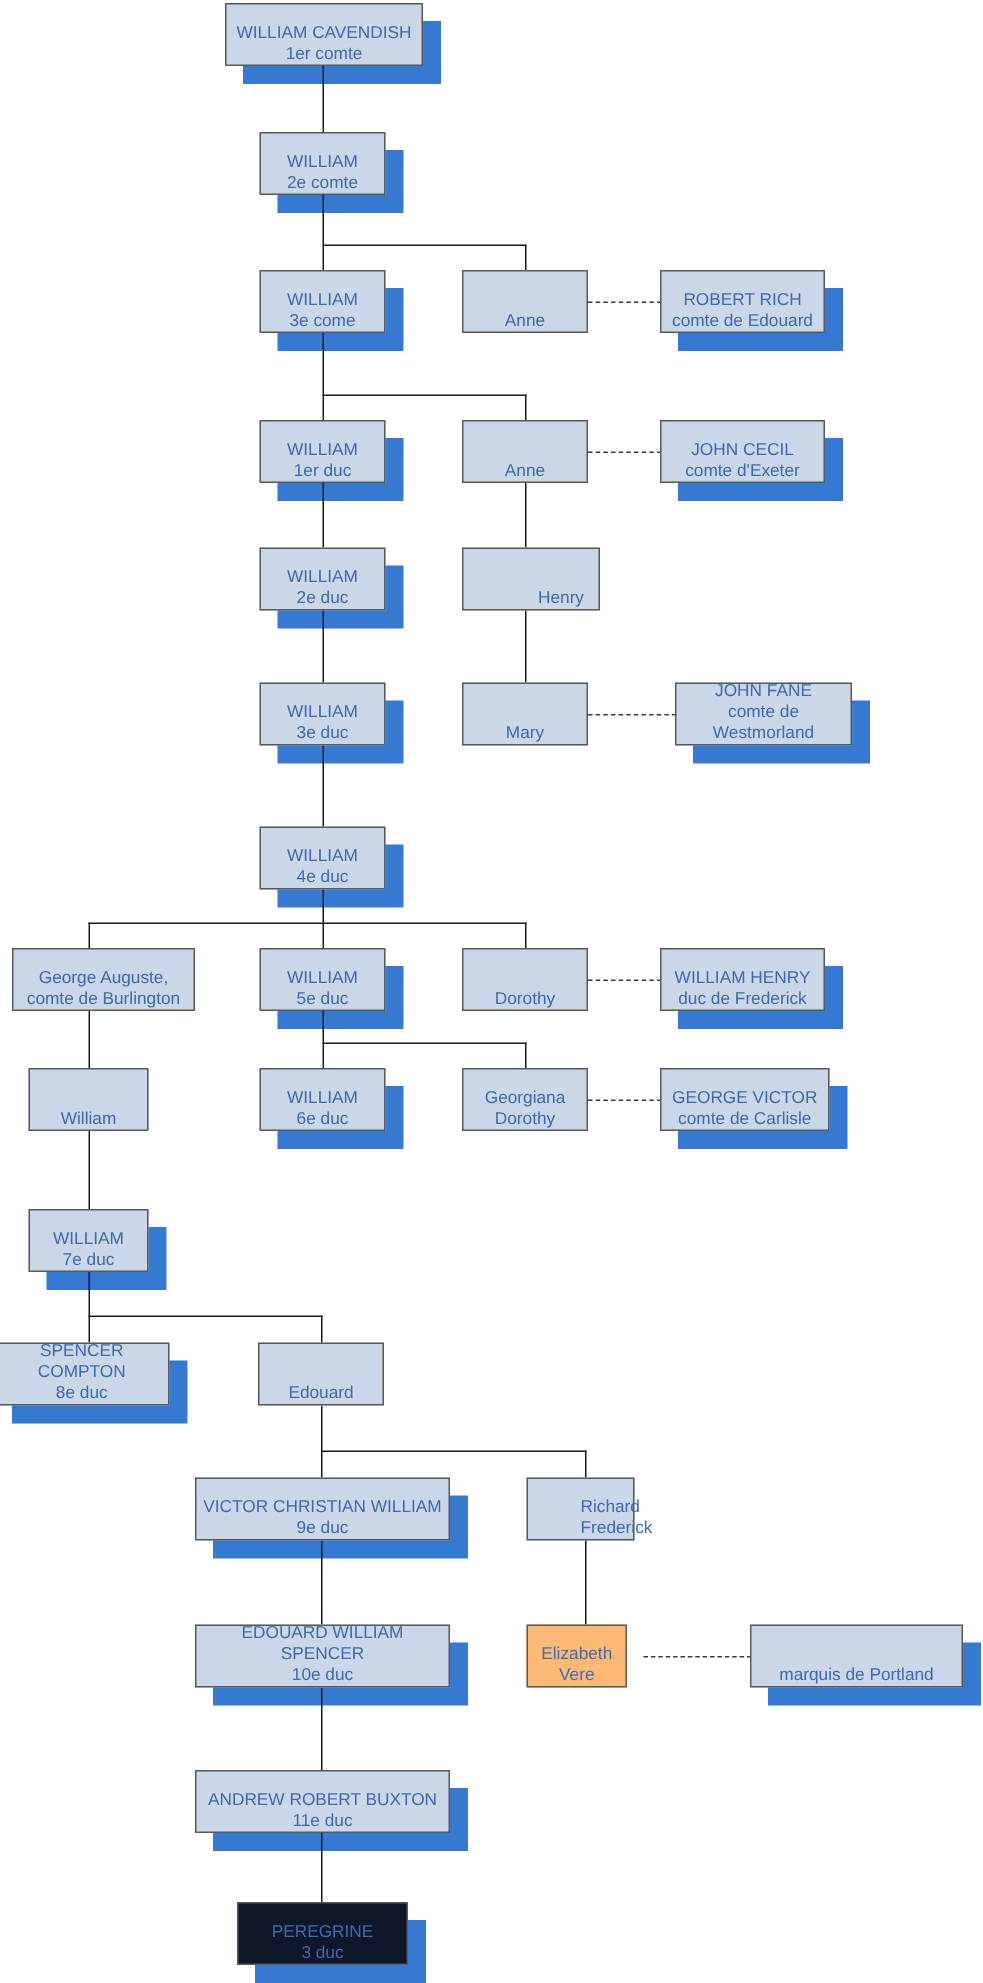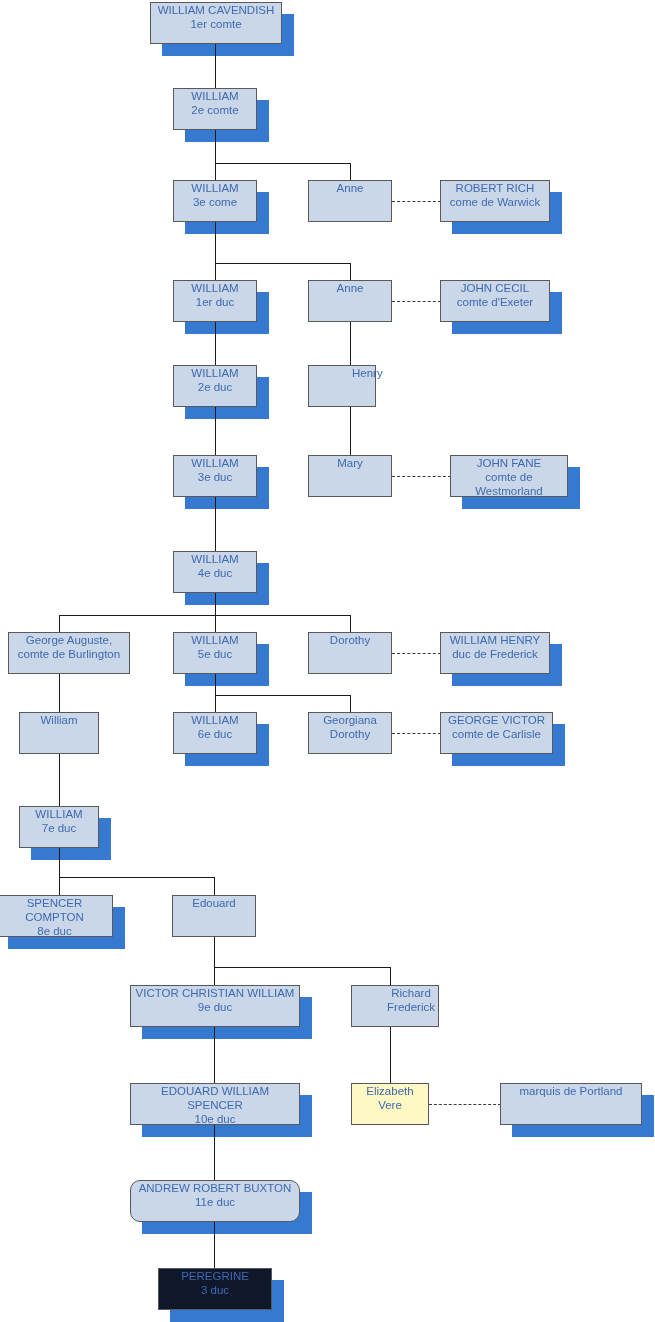--- a/index.html
+++ b/index.html
@@ -10,21 +10,21 @@
     font-family:"Liberation Sans", sans-serif;
     overflow:hidden;
   }
   .node{
     position:absolute;
     box-sizing:border-box;
     background:#c9d7e8;
     border:1.5px solid #595959;
     color:#3f69b0;
     display:flex;
-    align-items:flex-start;
+    align-items:flex-end;
     justify-content:center;
     text-align:center;
     line-height:1.22;
     font-size:11.5px;
     z-index:3;
   }
   .node .lines{display:block;width:100%;padding:0 3px;box-sizing:border-box;}
   .node .l1{display:block;}
   .node .l2{display:block;}
   .shadow{
@@ -128,21 +128,21 @@
         </span>
       </div>
       <div class="node" style="left: 308px; top: 180px; width: 84px; height: 42px; background: rgb(201, 215, 232); border-color: rgb(89, 89, 89); color: rgb(63, 105, 176);">
         <span class="lines">
           <span class="l1">Anne</span>
         </span>
       </div>
       <div class="node" style="left: 440px; top: 180px; width: 110px; height: 42px; background: rgb(201, 215, 232); border-color: rgb(89, 89, 89); color: rgb(63, 105, 176);">
         <span class="lines">
           <span class="l1">ROBERT RICH</span>
-          <span class="l2">come de Warwick</span>
+          <span class="l2">comte de Edouard</span>
         </span>
       </div>
       <div class="node" style="left: 173px; top: 280px; width: 84px; height: 42px; background: rgb(201, 215, 232); border-color: rgb(89, 89, 89); color: rgb(63, 105, 176);">
         <span class="lines">
           <span class="l1">WILLIAM</span>
           <span class="l2">1er duc</span>
         </span>
       </div>
       <div class="node" style="left: 308px; top: 280px; width: 84px; height: 42px; background: rgb(201, 215, 232); border-color: rgb(89, 89, 89); color: rgb(63, 105, 176);">
         <span class="lines">
@@ -154,21 +154,21 @@
           <span class="l1">JOHN CECIL</span>
           <span class="l2">comte d'Exeter</span>
         </span>
       </div>
       <div class="node" style="left: 173px; top: 365px; width: 84px; height: 42px; background: rgb(201, 215, 232); border-color: rgb(89, 89, 89); color: rgb(63, 105, 176);">
         <span class="lines">
           <span class="l1">WILLIAM</span>
           <span class="l2">2e duc</span>
         </span>
       </div>
-      <div class="node" style="left: 308px; top: 365px; width: 68px; height: 42px; background: rgb(201, 215, 232); border-color: rgb(89, 89, 89); color: rgb(63, 105, 176); padding-left: 40px;">
+      <div class="node" style="left: 308px; top: 365px; width: 92px; height: 42px; background: rgb(201, 215, 232); border-color: rgb(89, 89, 89); color: rgb(63, 105, 176); padding-left: 40px;">
         <span class="lines">
           <span class="l1">Henry</span>
         </span>
       </div>
       <div class="node" style="left: 173px; top: 455px; width: 84px; height: 42px; background: rgb(201, 215, 232); border-color: rgb(89, 89, 89); color: rgb(63, 105, 176);">
         <span class="lines">
           <span class="l1">WILLIAM</span>
           <span class="l2">3e duc</span>
         </span>
       </div>
@@ -251,43 +251,43 @@
         <span class="lines">
           <span class="l1">Edouard</span>
         </span>
       </div>
       <div class="node" style="left: 130px; top: 985px; width: 170px; height: 42px; background: rgb(201, 215, 232); border-color: rgb(89, 89, 89); color: rgb(63, 105, 176);">
         <span class="lines">
           <span class="l1">VICTOR CHRISTIAN WILLIAM</span>
           <span class="l2">9e duc</span>
         </span>
       </div>
-      <div class="node" style="left: 351px; top: 985px; width: 88px; height: 42px; background: rgb(201, 215, 232); border-color: rgb(89, 89, 89); color: rgb(63, 105, 176); padding-left: 32px;">
+      <div class="node" style="left: 351px; top: 985px; width: 72px; height: 42px; background: rgb(201, 215, 232); border-color: rgb(89, 89, 89); color: rgb(63, 105, 176); padding-left: 32px;">
         <span class="lines">
           <span class="l1">Richard</span>
           <span class="l2">Frederick</span>
         </span>
       </div>
       <div class="node" style="left: 130px; top: 1083px; width: 170px; height: 42px; background: rgb(201, 215, 232); border-color: rgb(89, 89, 89); color: rgb(63, 105, 176);">
         <span class="lines">
           <span class="l1">EDOUARD WILLIAM SPENCER</span>
           <span class="l2">10e duc</span>
         </span>
       </div>
-      <div class="node" style="left: 351px; top: 1083px; width: 78px; height: 42px; background: #fef9c3; border-color: rgb(89, 89, 89); color: rgb(63, 105, 176);">
+      <div class="node" style="left: 351px; top: 1083px; width: 67px; height: 42px; background: #fdba74; border-color: rgb(89, 89, 89); color: rgb(63, 105, 176);">
         <span class="lines">
           <span class="l1">Elizabeth Vere</span>
         </span>
       </div>
       <div class="node" style="left: 500px; top: 1083px; width: 142px; height: 42px; background: rgb(201, 215, 232); border-color: rgb(89, 89, 89); color: rgb(63, 105, 176);">
         <span class="lines">
           <span class="l2">marquis de Portland</span>
         </span>
       </div>
-      <div class="node" style="left: 130px; top: 1180px; width: 170px; height: 42px; background: rgb(201, 215, 232); border-color: rgb(89, 89, 89); color: rgb(63, 105, 176); border-radius: 10px;">
+      <div class="node" style="left: 130px; top: 1180px; width: 170px; height: 42px; background: rgb(201, 215, 232); border-color: rgb(89, 89, 89); color: rgb(63, 105, 176);">
         <span class="lines">
           <span class="l1">ANDREW ROBERT BUXTON</span>
           <span class="l2">11e duc</span>
         </span>
       </div>
       <div class="node" style="left: 158px; top: 1268px; width: 114px; height: 42px; background: #0f172a; border-color: rgb(89, 89, 89); color: rgb(63, 105, 176);">
         <span class="lines">
           <span class="l1">PEREGRINE</span>
           <span class="l2">3 duc</span>
         </span>

